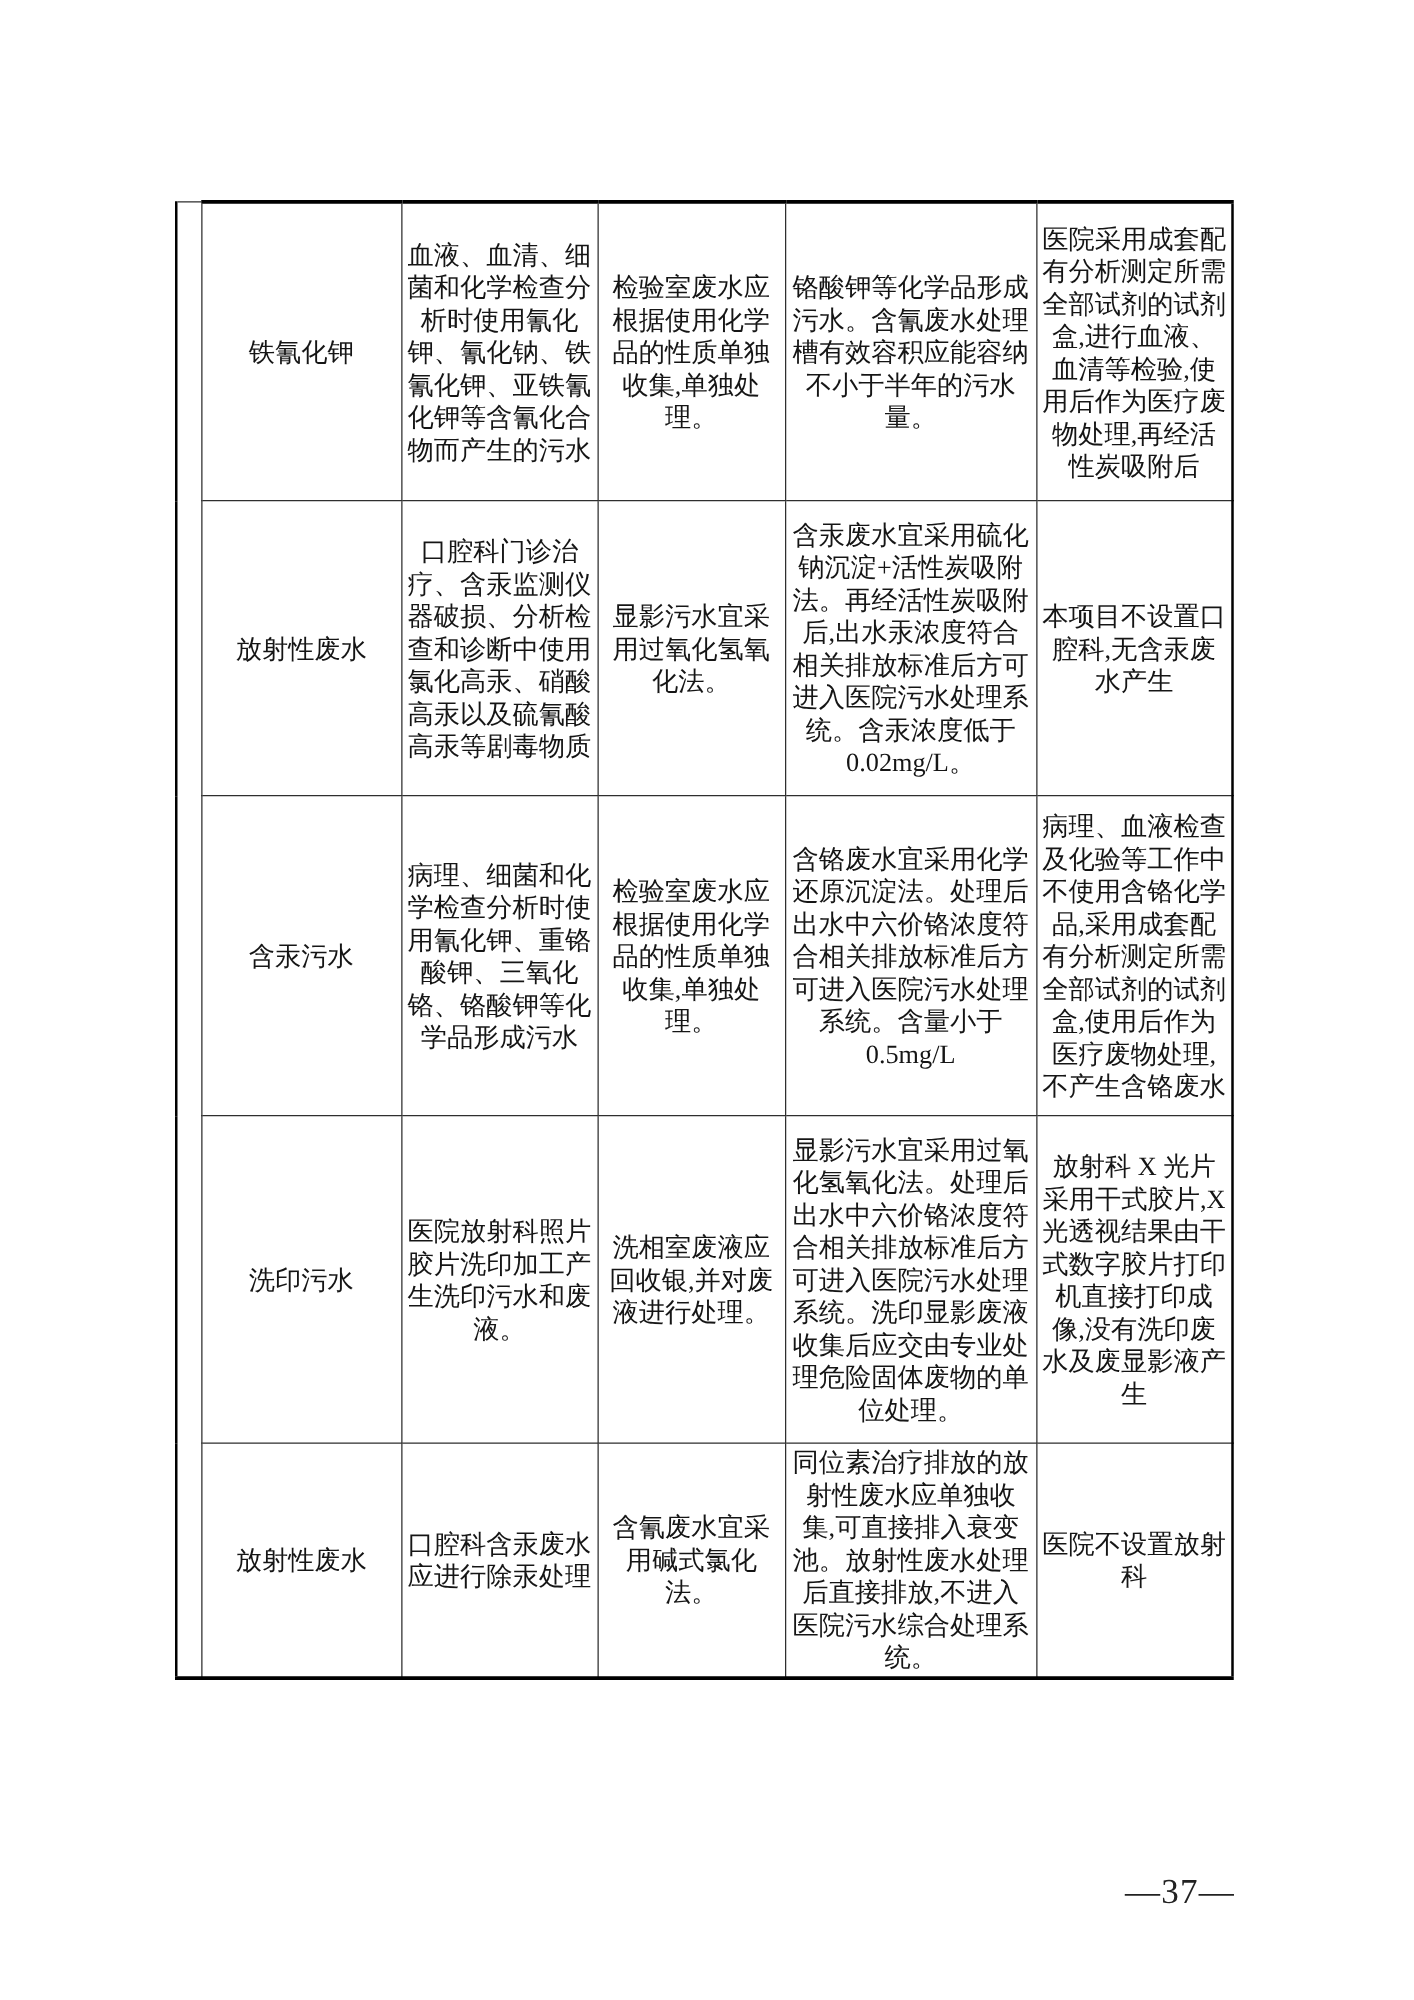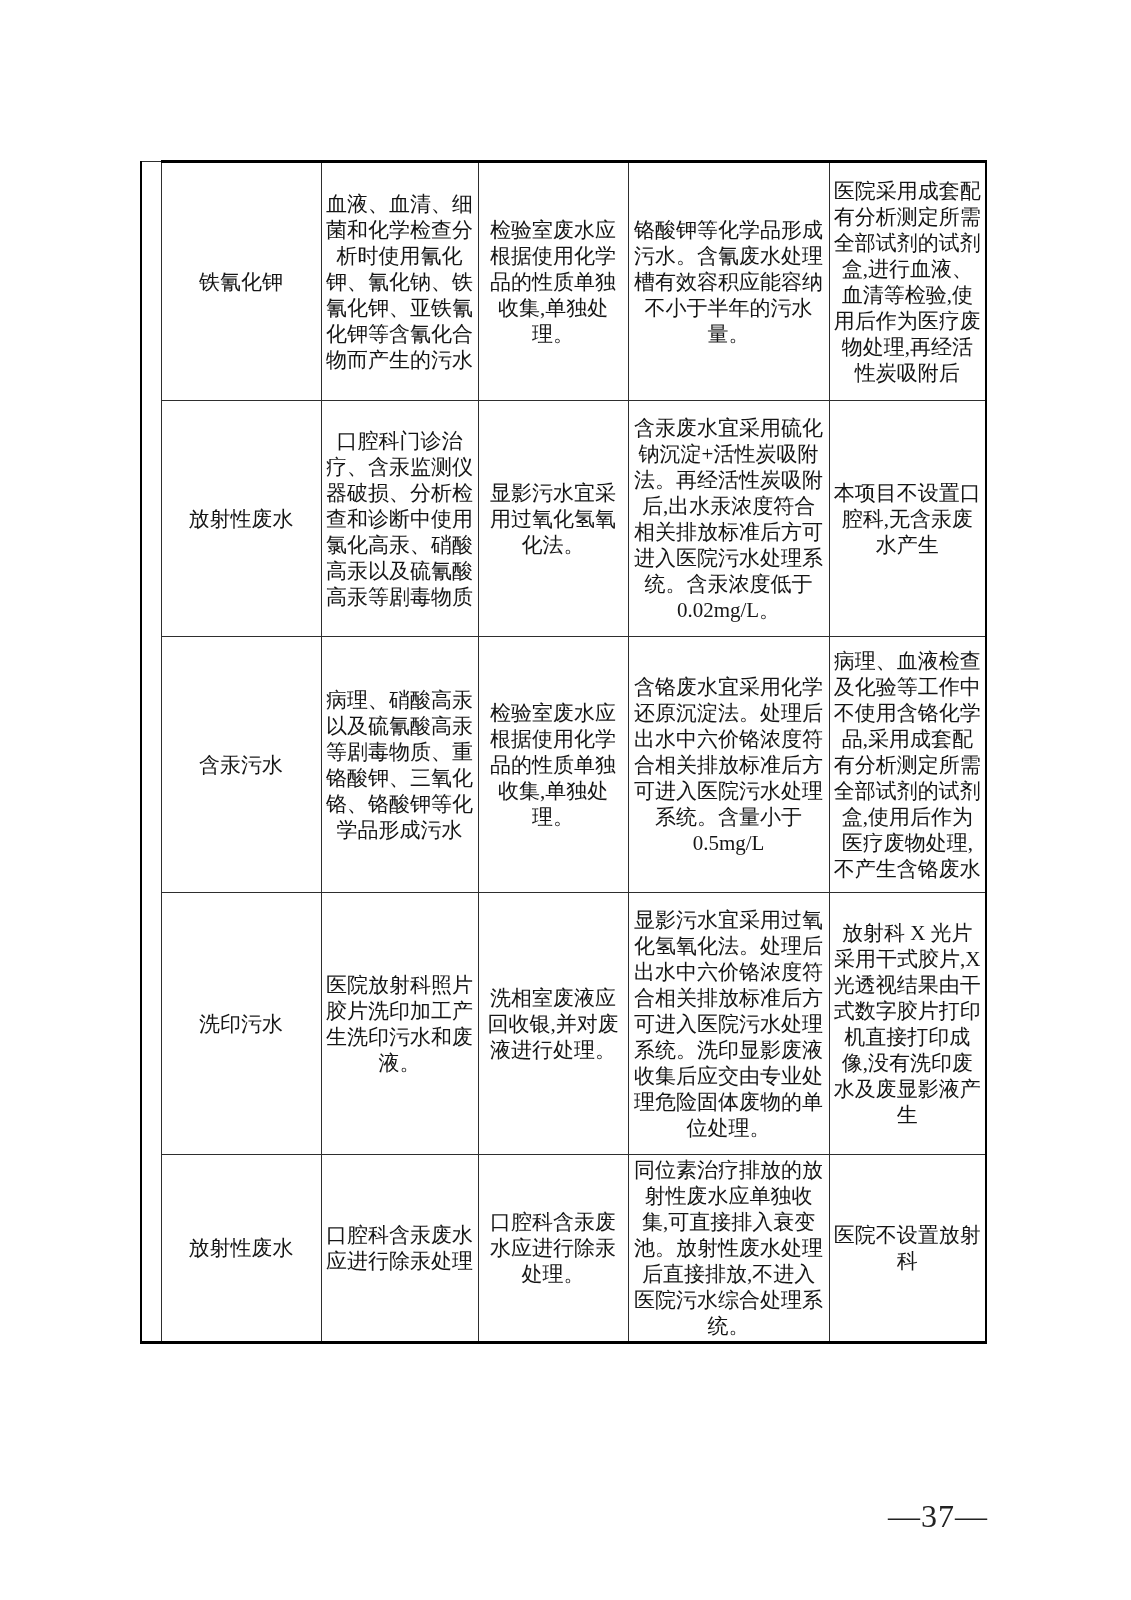--- a/index.html
+++ b/index.html
@@ -46,21 +46,21 @@
   }
   tr.h1 { height: 239px; }
   tr.h2 { height: 236px; }
   tr.h3 { height: 256px; }
   tr.h4 { height: 262px; }
   tr.h5 { height: 184px; }
   .page-number {
     position: absolute;
     top: 1498px;
     right: 143px;
-    font-size: 32px;
+    font-size: 28px;
     letter-spacing: 1px;
     color: #222222;
   }
 </style>
 </head>
 <body>
 
 <div class="page">
 
   <table class="doc-table">
@@ -83,36 +83,36 @@
       </tr>
       <tr class="h2">
         <td>放射性废水</td>
         <td>口腔科门诊治疗、含汞监测仪器破损、分析检查和诊断中使用氯化高汞、硝酸高汞以及硫氰酸高汞等剧毒物质</td>
         <td>显影污水宜采用过氧化氢氧化法。</td>
         <td>含汞废水宜采用硫化钠沉淀+活性炭吸附法。再经活性炭吸附后,出水汞浓度符合相关排放标准后方可进入医院污水处理系统。含汞浓度低于 0.02mg/L。</td>
         <td>本项目不设置口腔科,无含汞废水产生</td>
       </tr>
       <tr class="h3">
         <td>含汞污水</td>
-        <td>病理、硝酸高汞以及硫氰酸高汞等剧毒物质、重铬酸钾、三氧化铬、铬酸钾等化学品形成污水</td>
+        <td>病理、细菌和化学检查分析时使用氰化钾、重铬酸钾、三氧化铬、铬酸钾等化学品形成污水</td>
         <td>检验室废水应根据使用化学品的性质单独收集,单独处理。</td>
         <td>含铬废水宜采用化学还原沉淀法。处理后出水中六价铬浓度符合相关排放标准后方可进入医院污水处理系统。含量小于 0.5mg/L</td>
         <td>病理、血液检查及化验等工作中不使用含铬化学品,采用成套配有分析测定所需全部试剂的试剂盒,使用后作为医疗废物处理,不产生含铬废水</td>
       </tr>
       <tr class="h4">
         <td>洗印污水</td>
         <td>医院放射科照片胶片洗印加工产生洗印污水和废液。</td>
         <td>洗相室废液应回收银,并对废液进行处理。</td>
         <td>显影污水宜采用过氧化氢氧化法。处理后出水中六价铬浓度符合相关排放标准后方可进入医院污水处理系统。洗印显影废液收集后应交由专业处理危险固体废物的单位处理。</td>
         <td>放射科 X 光片采用干式胶片,X 光透视结果由干式数字胶片打印机直接打印成像,没有洗印废水及废显影液产生</td>
       </tr>
       <tr class="h5">
         <td>放射性废水</td>
         <td>口腔科含汞废水应进行除汞处理</td>
-        <td>口腔科含汞废水应进行除汞处理。</td>
+        <td>含氰废水宜采用碱式氯化法。</td>
         <td>同位素治疗排放的放射性废水应单独收集,可直接排入衰变池。放射性废水处理后直接排放,不进入医院污水综合处理系统。</td>
         <td>医院不设置放射科</td>
       </tr>
     </tbody>
   </table>
 
   <div class="page-number">—37—</div>
 
 </div>
 

